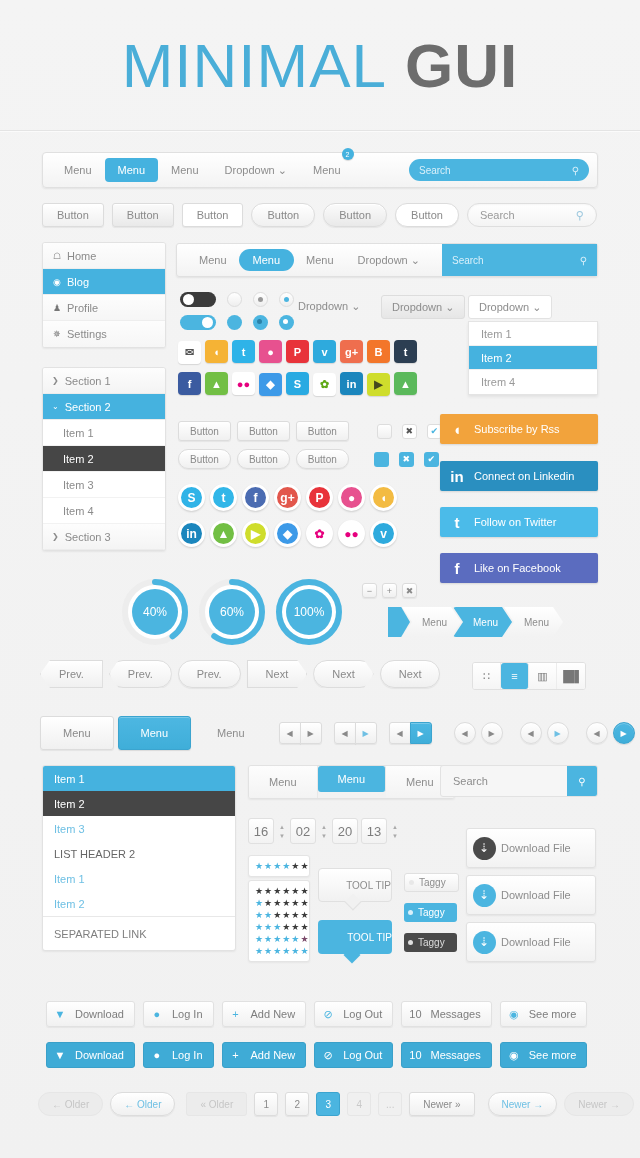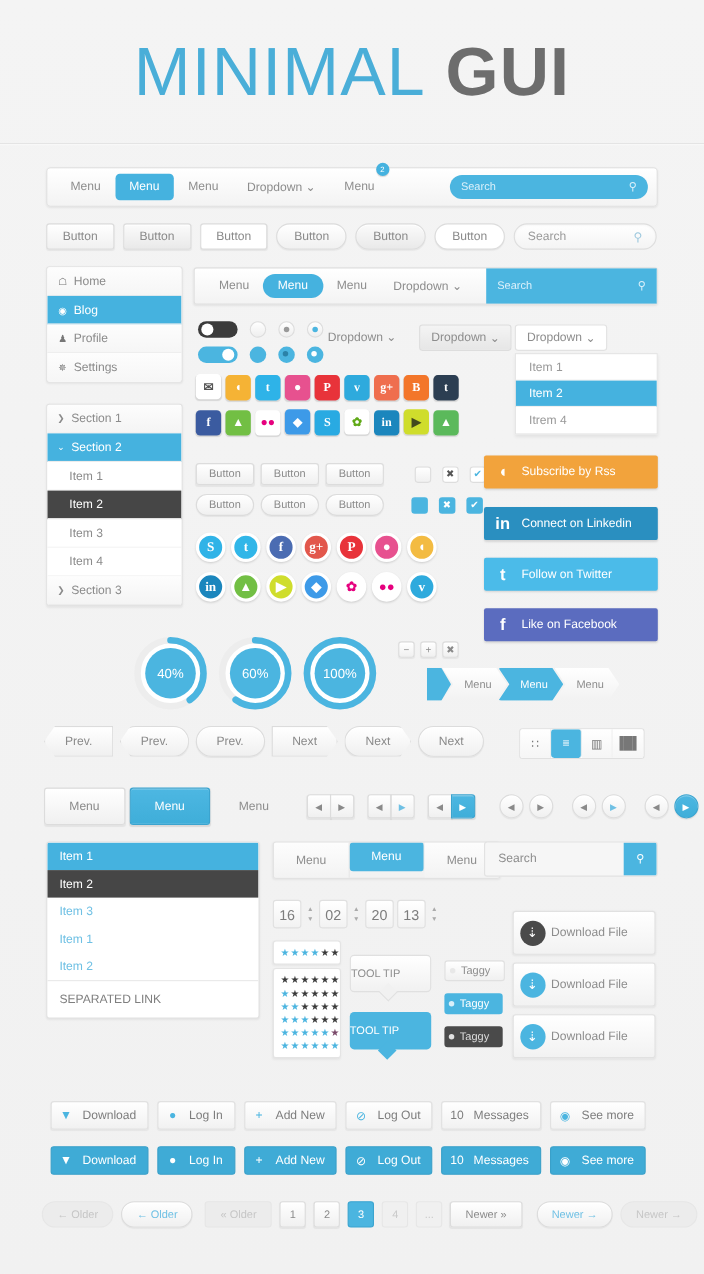--- a/index.html
+++ b/index.html
@@ -109,21 +109,21 @@
   .dd-plain { position:absolute; left:298px; top:300px; font-size:11px; color:#8d8d8d;}
   .dd-btn { position:absolute; top:295px; height:24px; padding:0 10px; font-size:11px; display:flex; align-items:center; border-radius:3px;}
   .dd-gray { left:381px; background:linear-gradient(180deg,#f4f4f4,#e6e6e6); border:1px solid #ddd; color:#8d8d8d;}
   .dd-white{ left:468px; background:#fff; border:1px solid #e2e2e2; color:#8d8d8d; }
   .dd-list { position:absolute; left:468px; top:321px; width:130px; background:#fff; border:1px solid #e4e4e4; box-shadow:0 2px 3px rgba(0,0,0,.07);}
   .dd-li { height:24px; display:flex; align-items:center; padding:0 12px; font-size:11px; color:#999; border-bottom:1px solid #f0f0f0;}
   .dd-li.sel { background:#45b2df; color:#fff; }
   .dd-li:last-child{border-bottom:none;}
 
   
-  .soc-sq { position:absolute; left:178px;font-family:Liberation Serif, serif; }
+  .soc-sq { position:absolute; left:178px; }
   .sq { width:23px; height:23px; border-radius:4px; display:inline-flex; align-items:center; justify-content:center;
     color:#fff; font-size:11px; font-weight:bold; margin-right:4px; box-shadow:0 1px 1px rgba(0,0,0,.12); }
 
   
   .smallbtns { position:absolute; left:178px; top:421px; }
   .smallbtns .sb { height:20px; padding:0 11px; font-size:10px; border-radius:3px; margin-right:6px; }
   .smallbtns .rb { height:20px; padding:0 11px; font-size:10px; border-radius:10px; margin-right:6px; }
   .cbx { width:15px; height:15px; border-radius:3px; display:inline-flex; align-items:center; justify-content:center;
     font-size:9px; margin-right:10px; }
   .cbx.empty { background:linear-gradient(180deg,#fff,#f0f0f0); border:1px solid #ddd; }
@@ -212,21 +212,21 @@
 
   
   .starbox { position:absolute; background:#fff; border:1px solid #e4e4e4; border-radius:3px; padding:4px 6px;
     box-shadow:0 1px 2px rgba(0,0,0,.05); }
   .st { font-size:9px; letter-spacing:1px; line-height:12px; }
   .st .on { color:#4bb5e0; }
   .st .off { color:#3b3b3b; }
   .st .pk { color:#7a4a6a; }
 
   
-  .tip { position:absolute; width:74px; height:34px; display:flex; align-items:center; justify-content:flex-start;
+  .tip { position:absolute; width:74px; height:34px; display:flex; align-items:center; justify-content:flex-end;
     font-size:10px; border-radius:4px; }
   .tip.light { background:linear-gradient(180deg,#fff,#f1f1f1); border:1px solid #e0e0e0; color:#8d8d8d; }
   .tip.blue { background:#4bb5e0; color:#fff; }
   .tip .tail { position:absolute; bottom:-7px; left:28px; width:12px; height:12px; transform:rotate(45deg); }
   .tip.light .tail { background:#f1f1f1; border-right:1px solid #e0e0e0; border-bottom:1px solid #e0e0e0; }
   .tip.blue .tail { background:#4bb5e0; }
 
   .taggy { position:absolute; height:19px; display:flex; align-items:center; padding:0 12px 0 14px; font-size:10px; border-radius:3px;}
   .taggy .hole { position:absolute; left:4px; width:5px; height:5px; border-radius:50%; }
   .tg-l { background:linear-gradient(180deg,#fff,#f0f0f0); border:1px solid #e0e0e0; color:#8d8d8d; }
@@ -502,20 +502,21 @@
     <span class="arrpair">
       <span class="lightbtn apb rnd">◀</span>
       <span class="bluebtn apb rnd">▶</span>
     </span>
   </div>
 
   <div class="listbox">
     <div class="lrow sel">Item 1</div>
     <div class="lrow dark">Item 2</div>
     <div class="lrow link">Item 3</div>
+    <div class="lrow hdr">LIST HEADER 2</div>
     <div class="lrow link">Item 1</div>
     <div class="lrow link">Item 2</div>
     <div class="lrow lsep" style="height:34px;">SEPARATED LINK</div>
   </div>
 
   <div class="tabs2">
     <span class="t2">Menu</span>
     <span class="t2 act">Menu</span>
     <span class="t2">Menu</span>
   </div>

